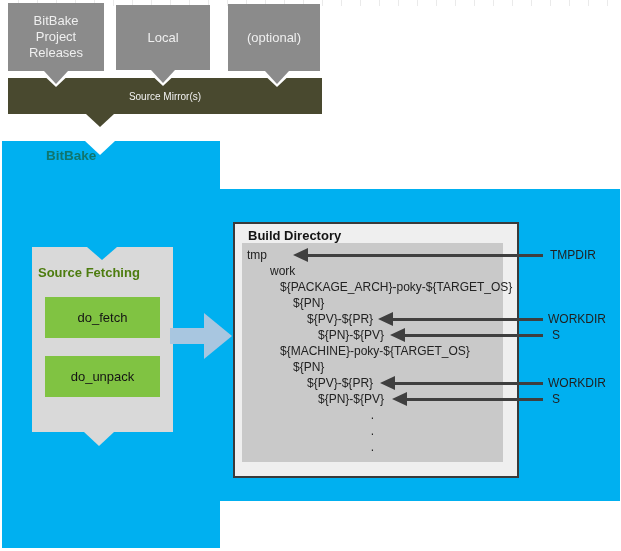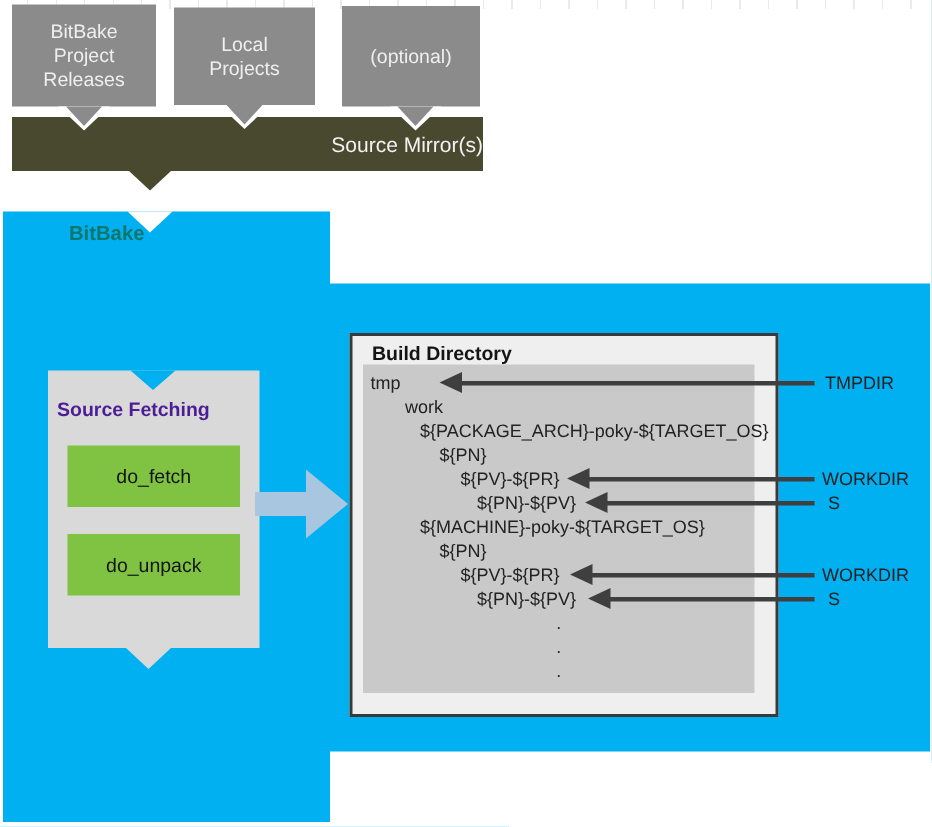--- a/index.html
+++ b/index.html
@@ -20,37 +20,37 @@
   #box-local{left:116px;top:5px;width:94px;height:65px;}
   #box-scms{left:228px;top:4px;width:92px;height:67px;}
   
   .tri{width:0;height:0;}
   .tail-halo{border-left:17px solid transparent;border-right:17px solid transparent;
     border-top:16px solid #fff;z-index:4;}
   .tail-gray{border-left:12px solid transparent;border-right:12px solid transparent;
     border-top:13px solid #8b8b8b;z-index:5;}
   
   #mirror-bar{left:8px;top:78px;width:314px;height:36px;background:#49492f;z-index:2;
-    color:#f2f2f2;font-size:14px;display:flex;align-items:center;justify-content:flex-end;}
+    color:#f2f2f2;font-size:10px;display:flex;align-items:center;justify-content:center;}
   #mirror-tail{left:86px;top:114px;border-left:14px solid transparent;
     border-right:14px solid transparent;border-top:13px solid #49492f;}
   
   .cyan{background:#00b0f0;}
   #cyan-col{left:2px;top:141px;width:218px;height:407px;}
   #cyan-band{left:2px;top:189px;width:618px;height:312px;}
   #cyan-notch{left:85px;top:141px;border-left:15px solid transparent;
     border-right:15px solid transparent;border-top:14px solid #fff;z-index:2;}
   #bitbake-label{left:14px;top:148px;font-size:13.5px;font-weight:bold;color:#0f766e;z-index:3;padding-left:32px;}
   
   #fetch-box{left:32px;top:247px;width:141px;height:185px;background:#d9d9d9;z-index:3;}
   #fetch-notch{left:87px;top:247px;border-left:15px solid transparent;
     border-right:15px solid transparent;border-top:13px solid #00b0f0;z-index:4;}
   #fetch-tail{left:84px;top:432px;border-left:15px solid transparent;
     border-right:15px solid transparent;border-top:14px solid #d9d9d9;z-index:4;}
-  #fetch-title{left:38px;top:265px;font-size:13px;font-weight:bold;color:#4c1d95;z-index:4;text-align:center;}
+  #fetch-title{left:38px;top:265px;font-size:13px;font-weight:bold;color:#4d7c0f;z-index:4;text-align:center;}
   .task{left:45px;width:115px;height:41px;background:#80c342;z-index:4;
     display:flex;align-items:center;justify-content:center;font-size:13px;color:#141414;}
   #task-fetch{top:297px;}
   #task-unpack{top:356px;}
   
   #flow-shaft{left:170px;top:328px;width:36px;height:16px;background:#a8c6e0;z-index:3;}
   #flow-head{left:204px;top:313px;border-top:23px solid transparent;
     border-bottom:23px solid transparent;border-left:28px solid #a8c6e0;z-index:3;}
   
   #build-box{left:233px;top:222px;width:286px;height:256px;background:#efefef;
@@ -77,21 +77,20 @@
 
   <div class="abs grid-strip"></div>
 
   <div class="abs tbox" id="box-upstream">
     <span>BitBake</span>
     <span>Project</span>
     <span>Releases</span>
   </div>
   <div class="abs tbox" id="box-local">
     <span>Local</span>
-    <span>Projects</span>
   </div>
   <div class="abs tbox" id="box-scms">
     <span>(optional)</span>
   </div>
 
   <div class="abs tri tail-halo" style="left:39px;top:71px;"></div>
   <div class="abs tri tail-gray" style="left:44px;top:71px;"></div>
   <div class="abs tri tail-halo" style="left:146px;top:70px;"></div>
   <div class="abs tri tail-gray" style="left:151px;top:70px;"></div>
   <div class="abs tri tail-halo" style="left:260px;top:71px;"></div>

